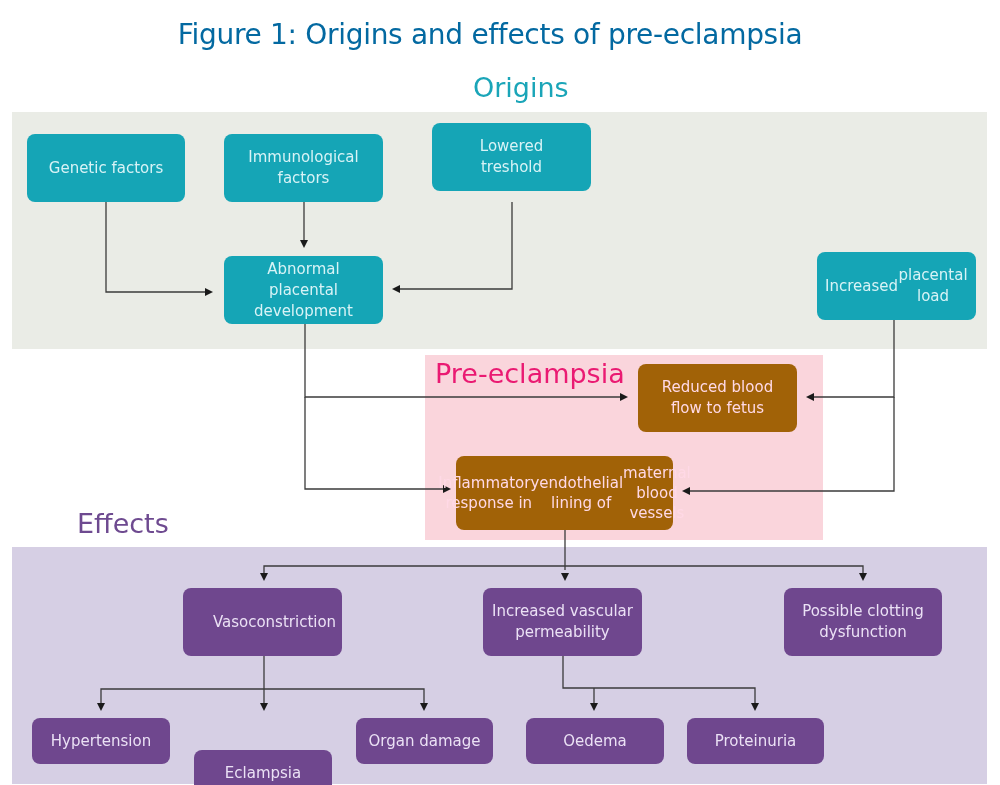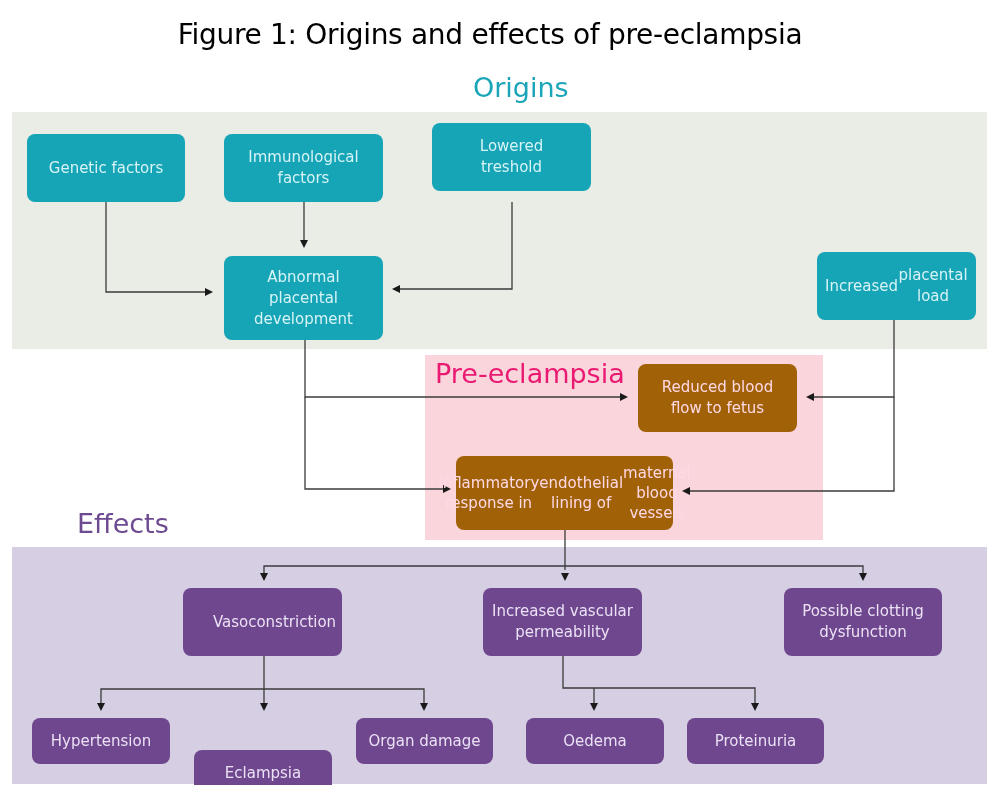--- a/index.html
+++ b/index.html
@@ -1,19 +1,19 @@
 <!DOCTYPE html>
 <html><head>
   <meta charset="utf-8">
   <style>
     html, body { margin:0; padding:0; background:#ffffff; }
     body { width:1000px; height:785px; position:relative; overflow:hidden;
            font-family:"Liberation Sans", sans-serif; }
     .title { position:absolute; left:0; width:980px; top:18px; text-align:center;
-             font-size:28px; color:#000000; font-family:"DejaVu Sans", sans-serif; font-weight:normal;
+             font-size:28px; color:#0369a1; font-family:"DejaVu Sans", sans-serif; font-weight:normal;
              letter-spacing:-0.3px; }
     .band { position:absolute; }
     .band-origins { left:12px; top:112px; width:975px; height:237px; background:#eaece6; }
     .band-pre { left:425px; top:355px; width:398px; height:185px; background:#fad5dc; }
     .band-effects { left:12px; top:547px; width:975px; height:237px; background:#d6cfe4; }
     .section-label { position:absolute; font-family:"DejaVu Sans", sans-serif; font-weight:normal; white-space:nowrap; }
     .lbl-origins { left:473px; top:72px; font-size:27px; color:#1aa5b8; }
     .lbl-pre { left:435px; top:358px; font-size:27px; color:#ea1a72; }
     .lbl-effects { left:77px; top:508px; font-size:27px; color:#6e4a90; }
     .box { position:absolute; border-radius:8px; display:flex; align-items:center; justify-content:center;
@@ -83,21 +83,21 @@
   <span>Genetic factors</span>
 </div>
 <div class="box teal" style="left:224px;top:134px;width:159px;height:68px;flex-direction:column;">
   <span>Immunological</span>
   <span>factors</span>
 </div>
 <div class="box teal" style="left:432px;top:123px;width:159px;height:68px;flex-direction:column;">
   <span>Lowered</span>
   <span>treshold</span>
 </div>
-<div class="box teal" style="left:224px;top:256px;width:159px;height:84px;flex-direction:column;">
+<div class="box teal" style="left:224px;top:256px;width:159px;height:68px;flex-direction:column;">
   <span>Abnormal placental</span>
   <span>development</span>
 </div>
 <div class="box teal" style="left:817px;top:252px;width:159px;height:68px;flex-direction:row;">
   <span>Increased</span>
   <span>placental load</span>
 </div>
 
 <div class="box pink" style="left:638px;top:364px;width:159px;height:68px;flex-direction:column;">
   <span>Reduced blood</span>

